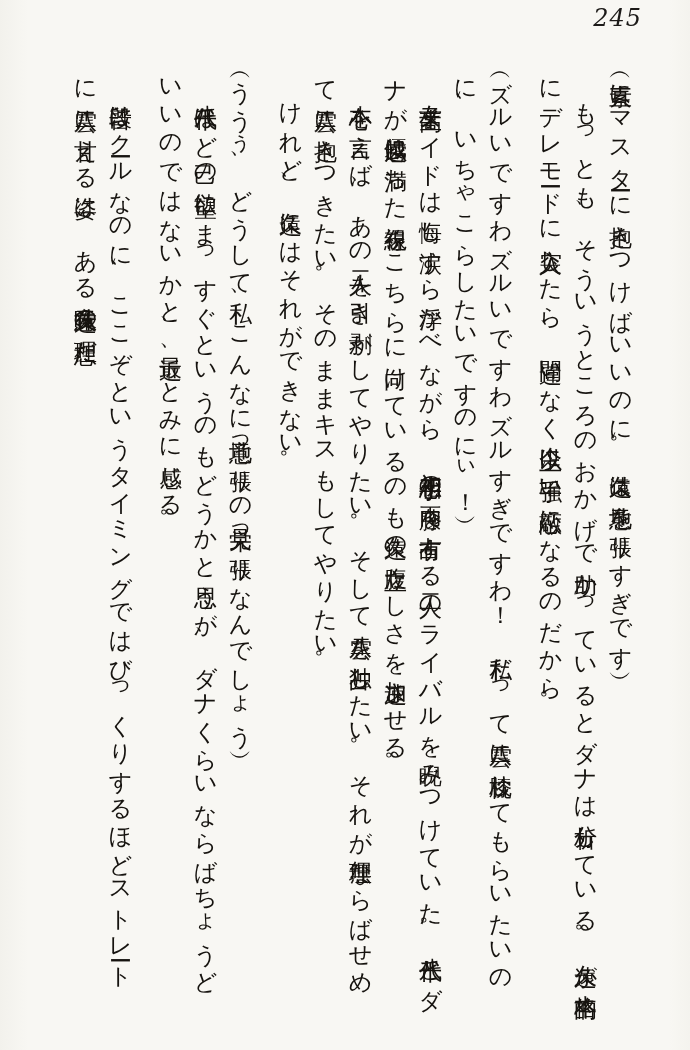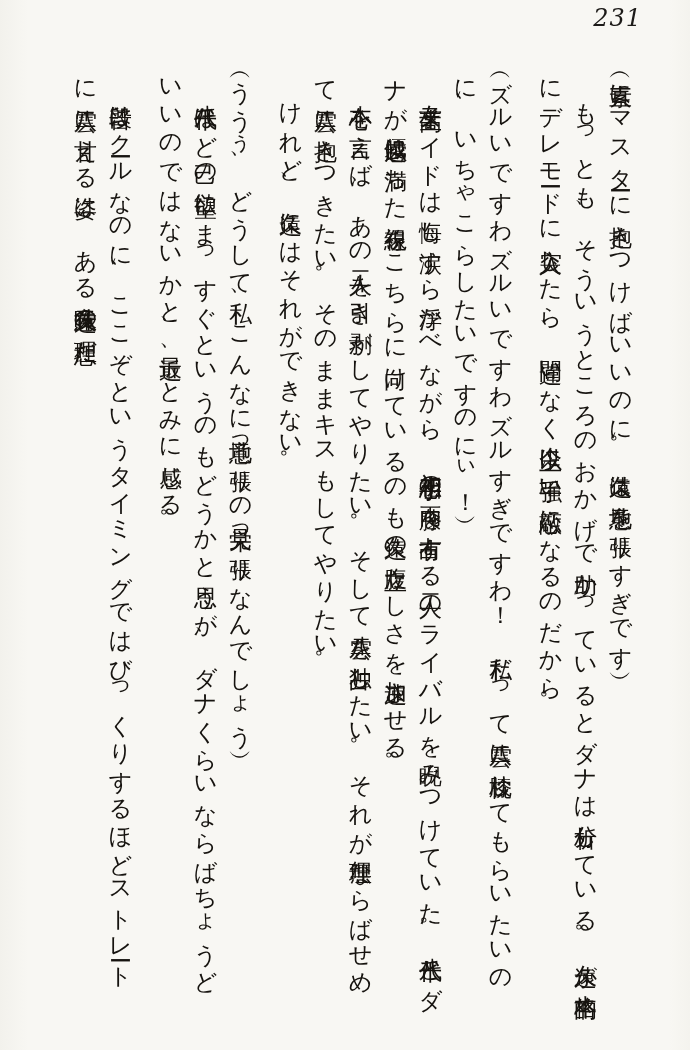--- a/index.html
+++ b/index.html
@@ -49,21 +49,21 @@
     text-indent: 1em;
   }
   .para.gap {
     margin-block-start: 15px;
   }
 </style>
 </head>
 <body>
 
 <div class="page">
-  <div class="page-number">231</div>
+  <div class="page-number">245</div>
   <div class="text-body">
       <p class="para">（素直にマスターに抱きつけばいいのに。久遠は意地を張りすぎです）</p>
       <p class="para indent">もっとも、そういうところのおかげで助かっているとダナは分析している。久遠が本格的にデレモードに突入したら、間違いなく今以上に手強い恋敵になるのだから。</p>
       <p class="para gap">（ズルいですわズルいですわズルすぎですわ！　私だって八雲に膝枕してもらいたいのに、いちゃこらしたいですのにぃ！）</p>
       <p class="para indent">女子高生メイドは悔し涙すら浮かべながら、初恋相手の両膝を占有する二人のライバルを睨みつけていた。八千代とダナが優越感に満ちた視線をこちらに向けているのも久遠の腹立たしさを加速させる。</p>
       <p class="para indent">本心を言えば、あの二人を引き剥がしてやりたい。そして八雲を独占したい。それが無理ならばせめて八雲に抱きつきたい。そのままキスもしてやりたい。</p>
       <p class="para indent">けれど、久遠にはそれができない。</p>
       <p class="para gap">（ううぅ、どうして私、こんなに意地っ張りの見栄っ張りなんでしょう）</p>
       <p class="para indent">八千代ほど己の欲望にまっすぐというのもどうかと思うが、ダナくらいならばちょうどいいのではないかと、最近、とみに感じる。</p>
       <p class="para indent gap">普段はクールなのに、ここぞというタイミングではびっくりするほどストレートに八雲に甘える姿は、ある意味久遠の理想だ。</p>

